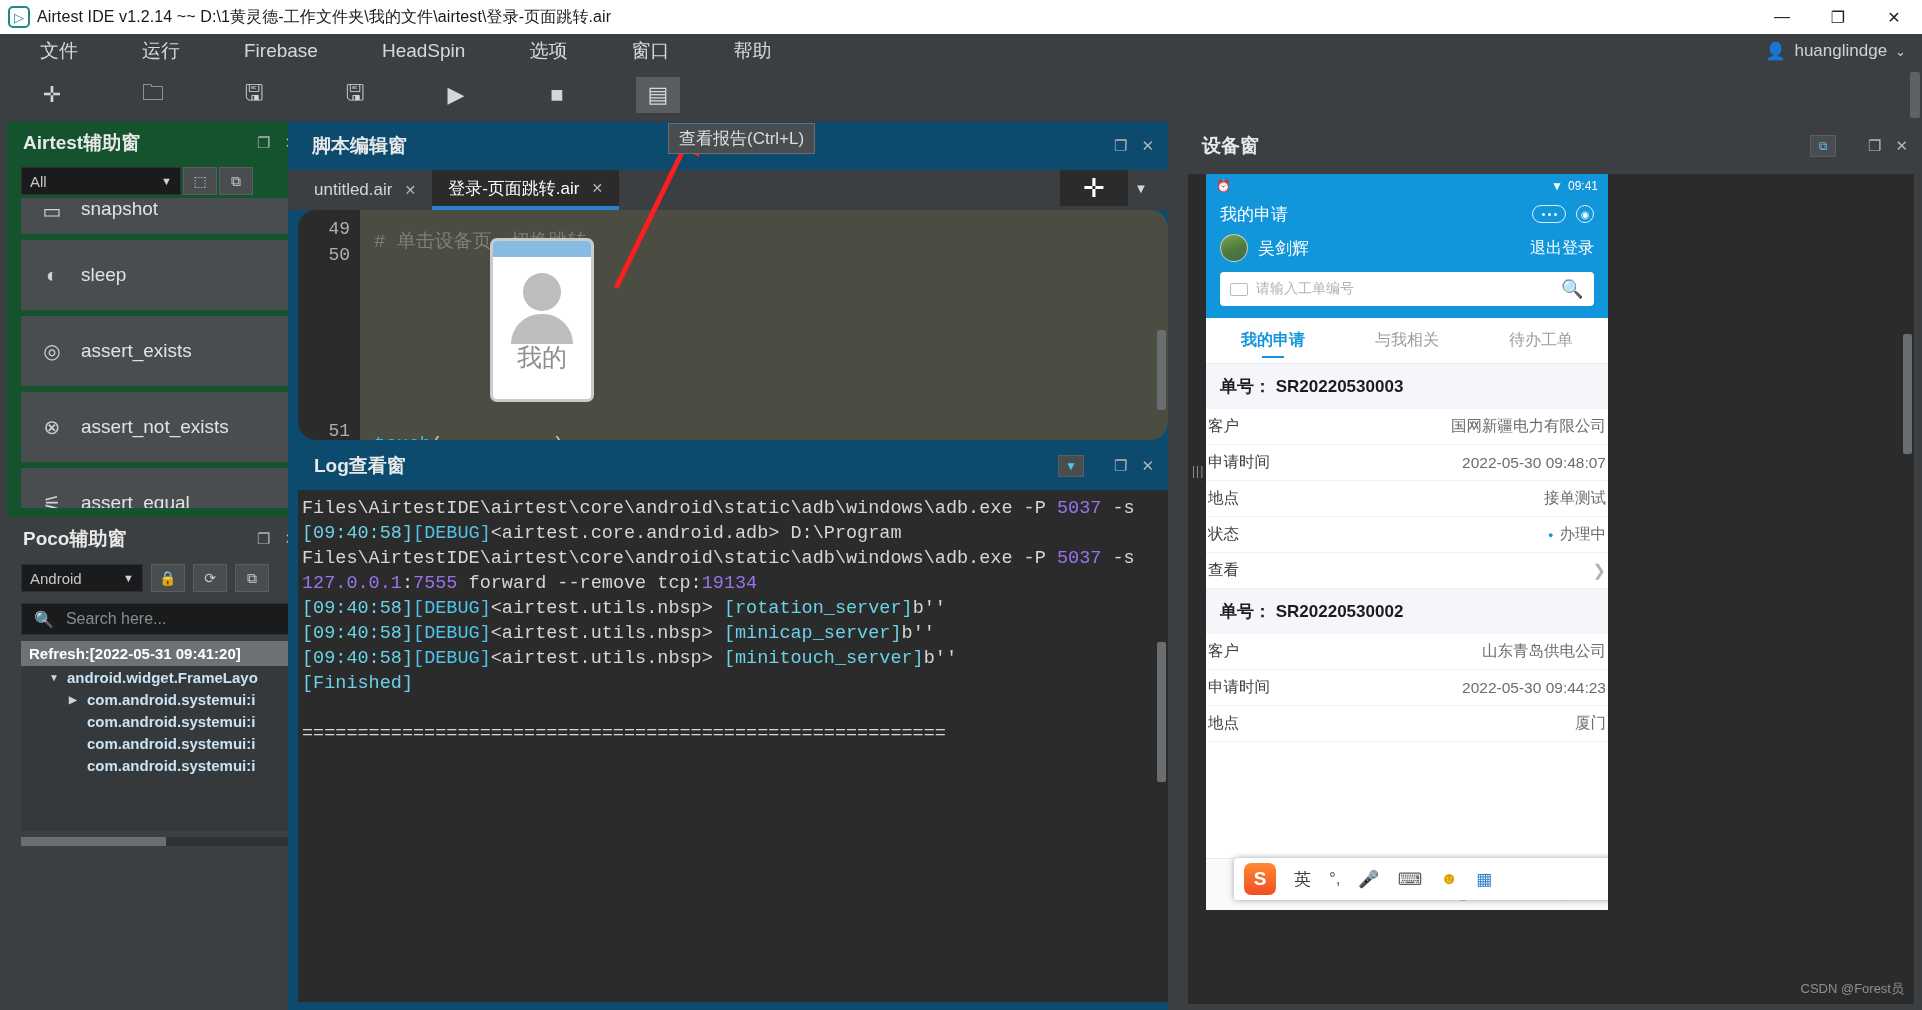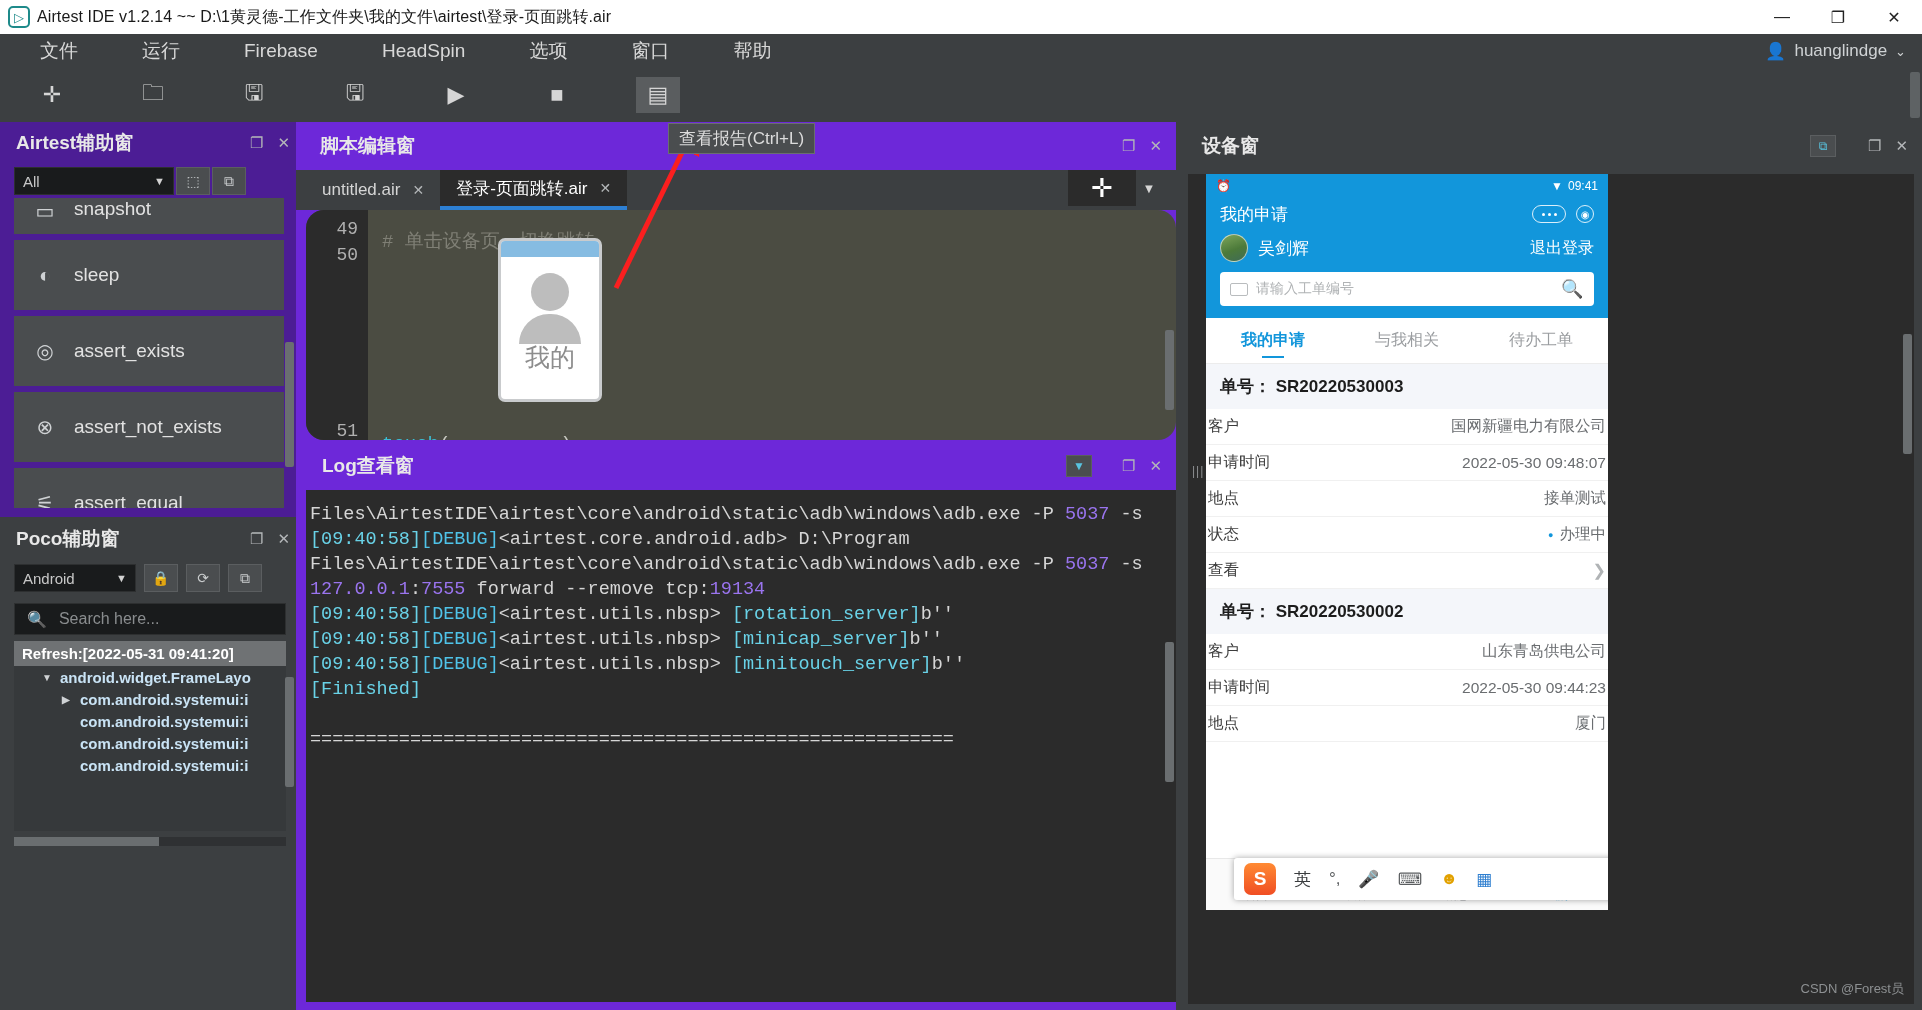--- a/index.html
+++ b/index.html
@@ -65,22 +65,22 @@
 
   
   .panel-title {
     color: #e8e8e8; font-size: 19px; font-weight: bold;
   }
   .panel-btns { display: flex; gap: 14px; align-items: center; }
   .panel-btn { color: #b4b7b9; font-size: 15px; }
 
   
   .left-col {
-    position: absolute; top: 122px; left: 0; width: 300px; height: 888px;
-    background: #4c1d95;
+    position: absolute; top: 122px; left: 7px; width: 300px; height: 888px;
+    background: #14532d;
   }
   .airtest-panel { position: absolute; top: 0; left: 0; width: 300px; height: 395px; }
   .ap-head {
     height: 42px; display: flex; align-items: center; padding: 0 10px 0 16px;
   }
   .ap-head .panel-btns { margin-left: auto; }
   .ap-toolbar { display: flex; align-items: center; gap: 2px; padding: 0 14px; height: 34px; }
   .combo {
     background: #191b1c; color: #c8c8c8; font-size: 15px;
     height: 28px; width: 160px; padding: 0 8px;
@@ -131,21 +131,21 @@
   .pp-hscroll {
     margin: 6px 14px 0 14px; height: 9px; background: #2f3133;
   }
   .pp-hscroll i { display: block; width: 145px; height: 9px; background: #6a6e70; }
   .pp-vscroll {
     position: absolute; right: 6px; top: 160px; width: 9px; height: 110px;
     background: #6a6e70; border-radius: 2px;
   }
 
   
-  .center-col { position: absolute; top: 122px; left: 296px; width: 880px; height: 888px; background: #6d28d9; }
+  .center-col { position: absolute; top: 122px; left: 288px; width: 880px; height: 888px; background: #0c4a6e; }
   .editor-panel { position: absolute; top: 0; left: 0; width: 880px; height: 320px; }
   .ed-head { height: 48px; display: flex; align-items: center; padding: 0 14px 0 24px; }
   .ed-head .panel-btns { margin-left: auto; }
   .ed-tabs { display: flex; align-items: flex-end; height: 40px; padding-left: 10px; background: #3c3f41; }
   .ed-tab {
     height: 40px; display: flex; align-items: center; gap: 12px;
     padding: 0 16px; color: #d5d5d5; font-size: 17px; background: #3c3f41;
   }
   .ed-tab.active { background: #2b2b2b; border-bottom: 4px solid #2d7fd3; color: #ffffff; }
   .ed-tab .x { color: #b3b6b8; font-size: 14px; }
@@ -182,21 +182,21 @@
   .log-panel { position: absolute; top: 320px; left: 0; width: 880px; height: 568px; }
   .log-head { height: 48px; display: flex; align-items: center; padding: 0 14px 0 26px; }
   .log-head .panel-btns { margin-left: auto; }
   .log-filter {
     width: 26px; height: 22px; background: #4a4d4f; border: 1px solid #5b5e60;
     display: flex; align-items: center; justify-content: center;
     color: #58c4e0; font-size: 12px; margin-right: 16px;
   }
   .log-body {
     position: absolute; top: 48px; left: 10px; width: 870px; height: 512px;
-    background: #2b2b2b; overflow: hidden; padding: 12px 0 0 0;
+    background: #2b2b2b; overflow: hidden; padding: 6px 0 0 0;
   }
   .log-line {
     font-family: "Liberation Mono", monospace; font-size: 18.5px;
     line-height: 25px; color: #d6d6d6; padding-left: 4px; white-space: pre;
   }
   .lg-time { color: #69d2e7; }
   .lg-tag { color: #4fc3e8; }
   .lg-num { color: #9a74ef; }
   .lg-srv { color: #69d2e7; }
   .log-vscroll { position: absolute; right: 2px; top: 200px; width: 9px; height: 140px; background: #6a6e70; border-radius: 2px; }

